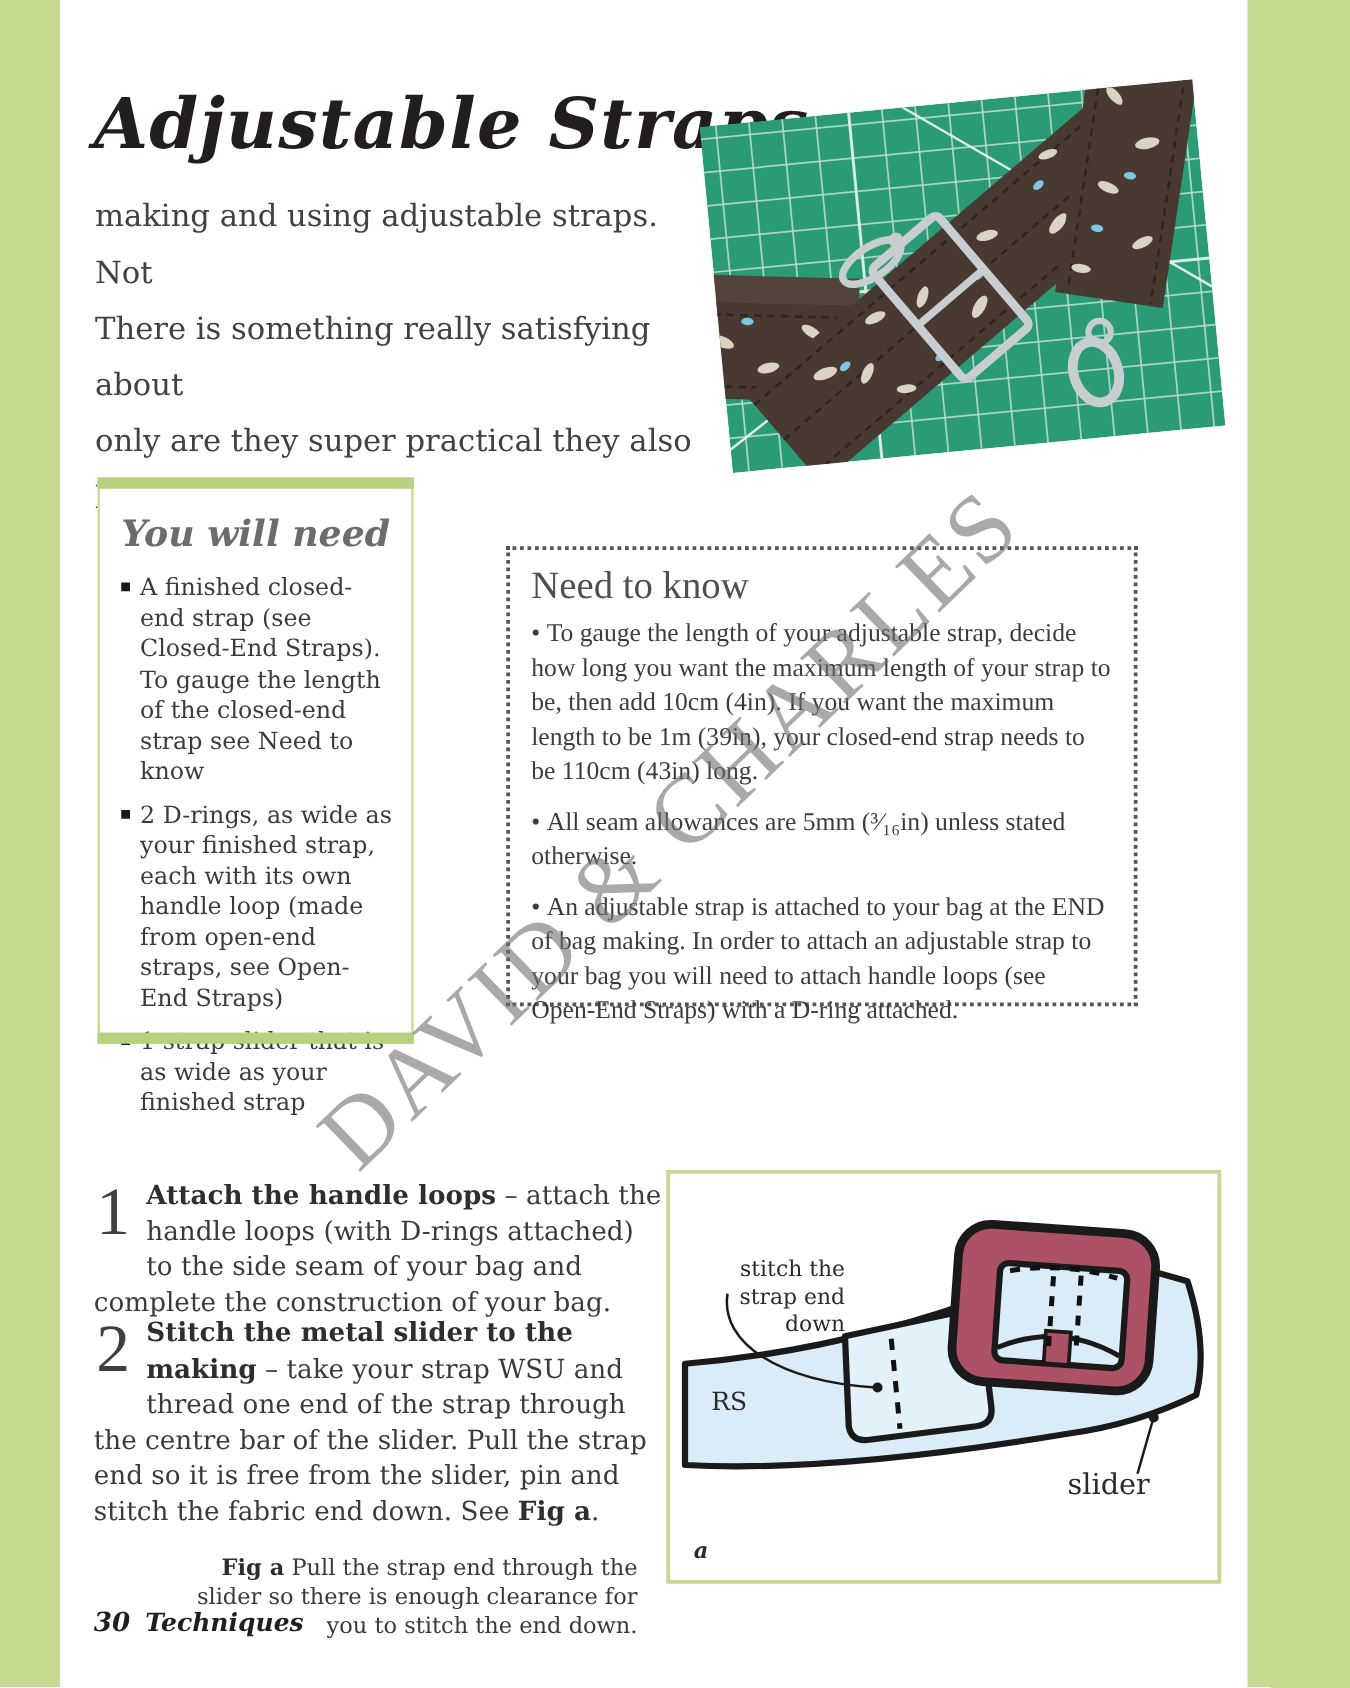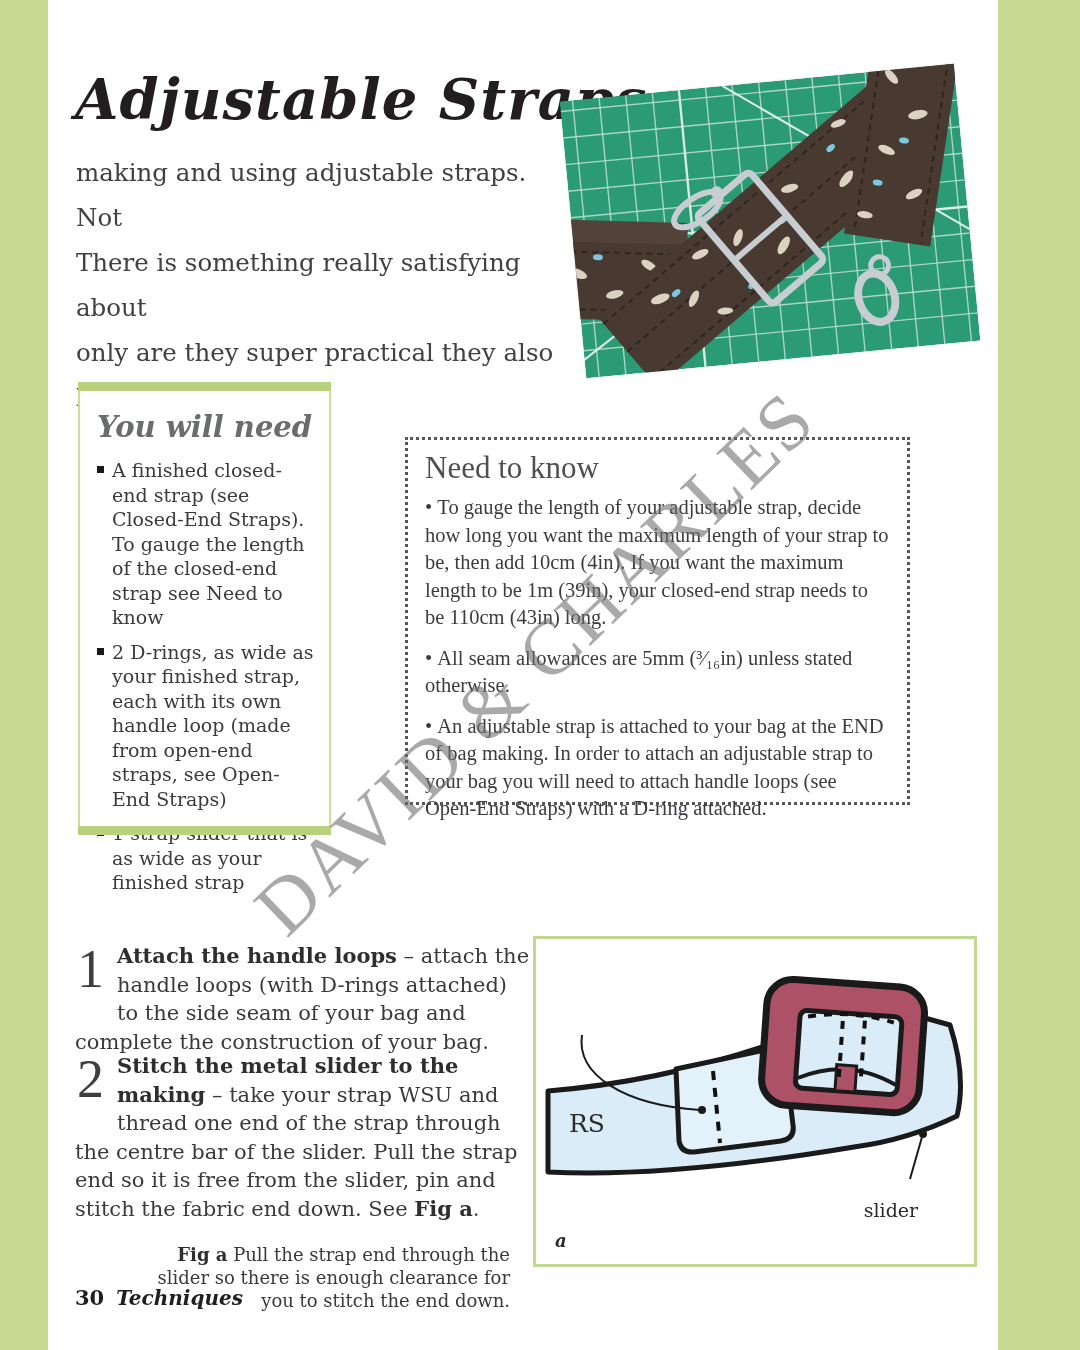--- a/index.html
+++ b/index.html
@@ -61,27 +61,27 @@
   .caption{position:absolute;left:125px;top:1243px;width:385px;margin:0;text-align:right;
            font-size:18px;line-height:23px;color:#3a3a3a;}
   .caption strong{color:#2e2e2f;}
 
   
   .fig{position:absolute;left:533px;top:936px;width:444px;height:331px;margin:0;background:#fff;
        border:3px solid #c3d98f;box-sizing:border-box;}
   .fig svg{position:absolute;left:0;top:0;}
   .fig-label{position:absolute;color:#2b2b2b;font-family:"DejaVu Serif",serif;}
   .lbl-stitch{left:8px;top:66px;width:132px;text-align:right;font-size:17.5px;line-height:22px;}
-  .lbl-rs{left:33px;top:170px;font-size:25px;}
-  .lbl-slider{left:318px;top:236px;width:74px;text-align:center;font-size:19px;margin-top:24px;}
+  .lbl-rs{left:33px;top:170px;font-size:20px;}
+  .lbl-slider{left:318px;top:236px;width:74px;text-align:left;font-size:23px;}
   .lbl-a{left:19px;top:291px;font-size:18px;font-weight:bold;font-style:italic;}
 
   
   .footer{position:absolute;left:75px;top:1285px;}
-  .pg{font-family:"DejaVu Serif",serif;font-weight:800;font-size:21px;color:#1f1f1f;}
+  .pg{font-family:"DejaVu Serif",serif;font-style:italic;font-weight:800;font-size:21px;color:#1f1f1f;}
   .sect{font-family:"DejaVu Serif",serif;font-style:italic;font-weight:800;font-size:20px;
         color:#1f1f1f;margin-left:12px;}
 </style>
 </head>
 <body>
 
 <div class="page">
 
   <div class="green-bar left"></div>
   <div class="green-bar right"></div>
@@ -204,20 +204,21 @@
         <rect x="302" y="126" width="20" height="26" fill="#ad5266" stroke="#1a1a1a" stroke-width="3"></rect>
         <path d="M270 80 Q313 70 356 80" stroke="#111" stroke-width="4" stroke-dasharray="8 8" fill="none"></path>
         <path d="M305 82 V138 M327 80 V136" stroke="#111" stroke-width="4" stroke-dasharray="8 8" fill="none"></path>
       </g>
 
       <path d="M46 96 C40 136 88 166 164 171" stroke="#1a1a1a" stroke-width="2" fill="none"></path>
       <circle cx="166" cy="171" r="4" fill="#1a1a1a"></circle>
       <path d="M374 240 L386 198" stroke="#1a1a1a" stroke-width="2" fill="none"></path>
       <circle cx="387" cy="195" r="4" fill="#1a1a1a"></circle>
     </svg>
+    <div class="fig-label lbl-stitch">stitch the strap end down</div>
     <div class="fig-label lbl-rs">RS</div>
     <div class="fig-label lbl-slider">slider</div>
     <div class="fig-label lbl-a">a</div>
   </figure>
 
   <div class="footer">
     <span class="pg">30</span><span class="sect">Techniques</span>
   </div>
 
 </div>

